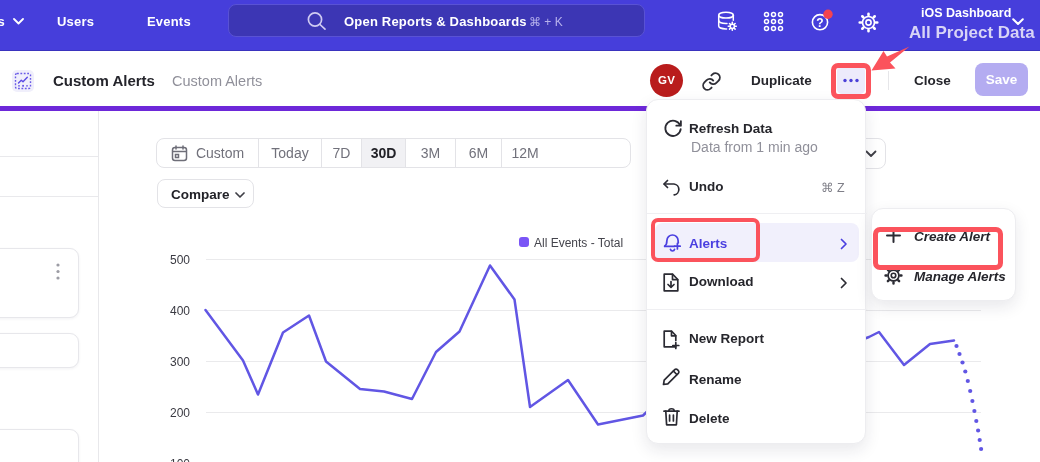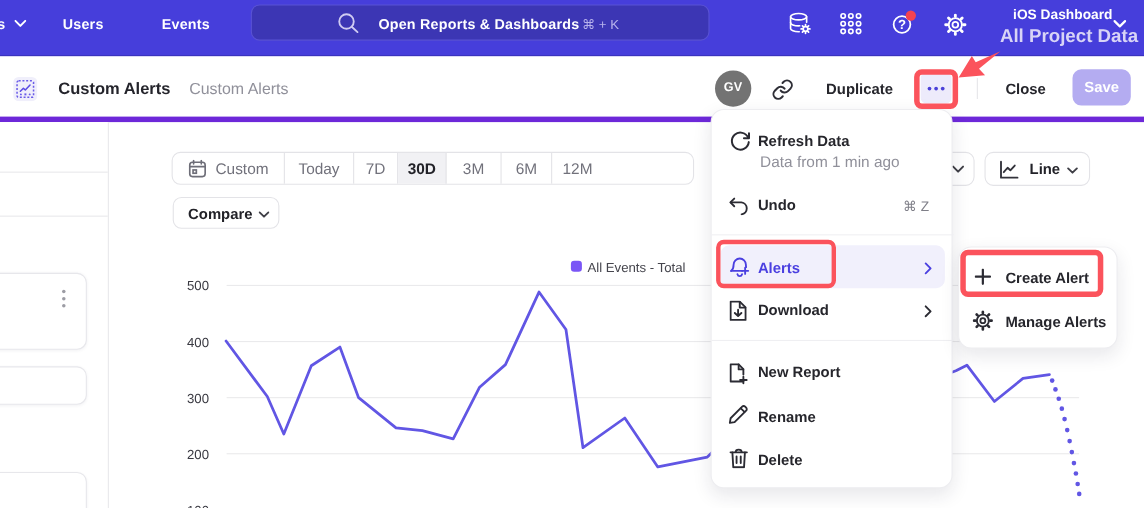--- a/index.html
+++ b/index.html
@@ -14,21 +14,21 @@
   #search { position:absolute; left:228px; top:4px; width:417px; height:33px; background:#3C36B4; border:1px solid #5952D4; border-radius:8px; }
   #searchlbl { position:absolute; left:344px; top:14px; font-size:13px; font-weight:700; color:#fff; letter-spacing:.2px; }
   #searchkey { position:absolute; left:529px; top:15px; font-size:12px; font-weight:400; color:#B7B2EC; }
   #projname { position:absolute; left:909px; top:6px; color:#fff; font-size:12.5px; font-weight:700;margin-left:12px; }
   #projdata { position:absolute; left:909px; top:23px; color:#D8D4F6; font-size:17px; font-weight:700; }
 
   
   #hdr { left:0; top:51px; width:1040px; height:60px; background:#fff; border-bottom:5px solid #6d28d9; z-index:1; }
   #title1 { position:absolute; left:53px; top:21px; font-size:15px; font-weight:700; color:#24242B; }
   #title2 { position:absolute; left:172px; top:22px; font-size:14.5px; color:#90909A; }
-  #gv { position:absolute; left:650px; top:13px; width:33px; height:33px; border-radius:50%; background:#737373; color:#fff; font-size:11.5px; font-weight:700; text-align:center; line-height:33px; letter-spacing:.3px; }
+  #gv { position:absolute; left:650px; top:13px; width:33px; height:33px; border-radius:50%; background:#b91c1c; color:#fff; font-size:11.5px; font-weight:700; text-align:center; line-height:33px; letter-spacing:.3px; }
   #duplbl { position:absolute; left:751px; top:22px; font-size:13.5px; font-weight:700; color:#26262C;text-align:right; }
   #dots3 { position:absolute; left:837px; top:15px; width:28px; height:28px; background:#EDEBFB; border-radius:5px; }
   #closelbl { position:absolute; left:914px; top:22px; font-size:13.5px; font-weight:700; color:#26262C; }
   #savebtn { position:absolute; left:975px; top:12px; width:53px; height:33px; background:#B4ACF1; border-radius:8px; color:#fff; font-size:13.5px; font-weight:700; text-align:center; line-height:33px; }
 
   
   #sidebar { left:0; top:111px; width:99px; height:351px; border-right:1px solid #E8E8EB; background:#fff; z-index:1; }
   .siderow { position:absolute; left:0; width:98px; border-bottom:1px solid #E9E9EC; }
   .sidecard { position:absolute; left:-13px; width:92px; background:#fff; border:1px solid #E7E7EB; border-radius:9px; box-shadow:0 1px 3px rgba(30,30,60,0.06); }
 
@@ -51,21 +51,21 @@
   #leglbl { position:absolute; left:15px; top:-1px; font-size:12px; color:#45454D; white-space:nowrap; }
   #chartsvg { left:0; top:0; z-index:2; pointer-events:none; }
 
   
   #menu { left:646px; top:99px; width:220px; height:345px; background:#fff; border:1px solid #EDEDF0; border-radius:12px; box-shadow:0 6px 16px rgba(25,25,60,0.10); z-index:5; }
   .mi-label { position:absolute; left:42px; font-size:13.5px; font-weight:700; color:#26262C; }
   .msep { position:absolute; left:0; width:220px; height:1px; background:#EFEFF2; }
   #alertrow { position:absolute; left:8px; top:123px; width:204px; height:39px; background:#F1F0FC; border-radius:8px; }
 
   
-  #submenu { left:871px; top:224px; width:145px; height:93px; background:#fff; border:1px solid #EDEDF0; border-radius:12px; box-shadow:0 6px 16px rgba(25,25,60,0.10); z-index:6; }
+  #submenu { left:871px; top:208px; width:145px; height:93px; background:#fff; border:1px solid #EDEDF0; border-radius:12px; box-shadow:0 6px 16px rgba(25,25,60,0.10); z-index:6;font-style:italic; }
 
   
   .redrect { position:absolute; border:5px solid #FB535C; border-radius:7px; z-index:10; }
   #ann-dots { left:831px; top:63px; width:40px; height:36px; }
   #ann-alerts { left:651px; top:218px; width:109px; height:44px; border-width:4.5px; z-index:7; }
   #ann-create { left:873px; top:227px; width:130px; height:43px; z-index:10; }
   #ann-arrow { position:absolute; left:858px; top:40px; z-index:11; }
 </style>
 </head>
 <body>
@@ -190,30 +190,20 @@
     <div class="segitem" style="width:46px;">6M</div>
     <div class="segitem" style="width:46px;">12M</div>
   </div>
 
   <div class="abs" id="hiddenbtn">
     <svg class="abs" style="left:24px; top:11px;" width="12" height="8" viewBox="0 0 12 8">
         <path d="M1.5 1.5 L6 6 L10.5 1.5" stroke="#3F3F46" stroke-width="1.8" fill="none" stroke-linecap="round" stroke-linejoin="round"></path>
       </svg>
   </div>
 
-  <div class="abs" id="linebtn">
-    <svg class="abs" style="left:12px; top:6px;" width="19" height="19" viewBox="0 0 19 19" fill="none" stroke="#33333B" stroke-width="1.7" stroke-linecap="round" stroke-linejoin="round">
-      <path d="M2 2 V16.5 H17"></path>
-      <path d="M4.5 11.5 L8 7.5 L10.5 9.8 L14.5 5.5"></path>
-    </svg>
-    <span id="linelbl">Line</span>
-    <svg class="abs" style="left:74px; top:13px;" width="10" height="7" viewBox="0 0 10 7">
-        <path d="M1 1 L5 5 L9 1" stroke="#3F3F46" stroke-width="1.7" fill="none" stroke-linecap="round" stroke-linejoin="round"></path>
-      </svg>
-  </div>
 
   <div class="abs" id="comparebtn">
     <span id="comparelbl">Compare</span>
     <svg class="abs" style="left:77px; top:12px;" width="10" height="7" viewBox="0 0 10 7">
         <path d="M1 1 L5 5 L9 1" stroke="#3F3F46" stroke-width="1.7" fill="none" stroke-linecap="round" stroke-linejoin="round"></path>
       </svg>
   </div>
 
   <div class="abs ylab" style="left:160px; top:253px;">500</div>
   <div class="abs ylab" style="left:160px; top:304px;">400</div>

